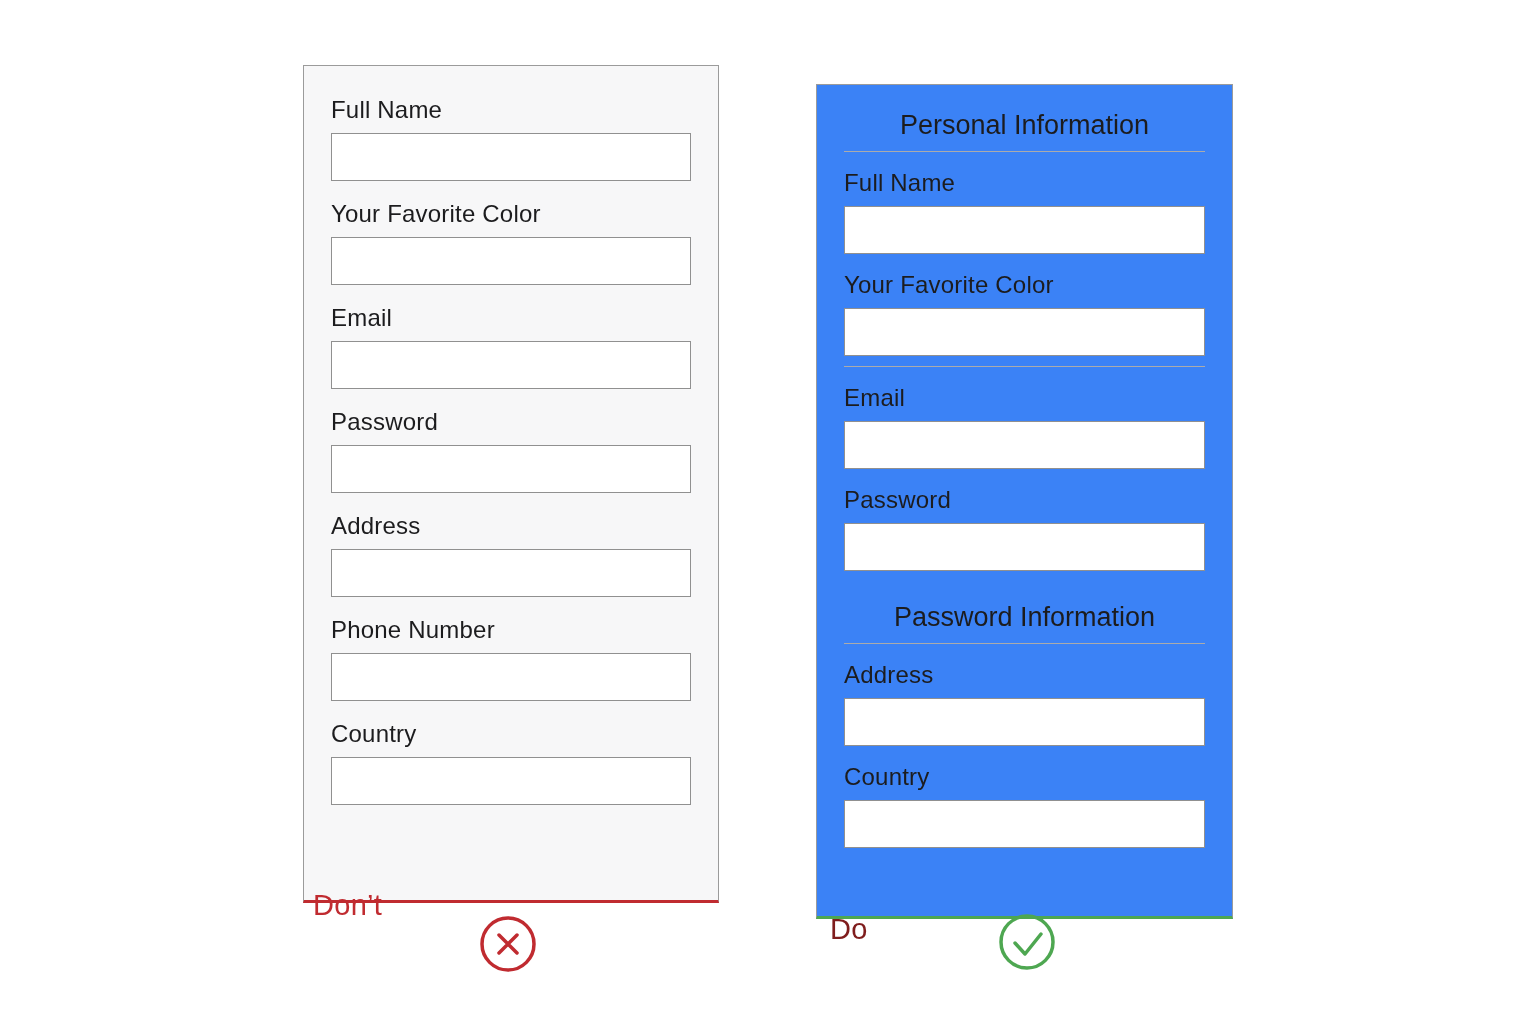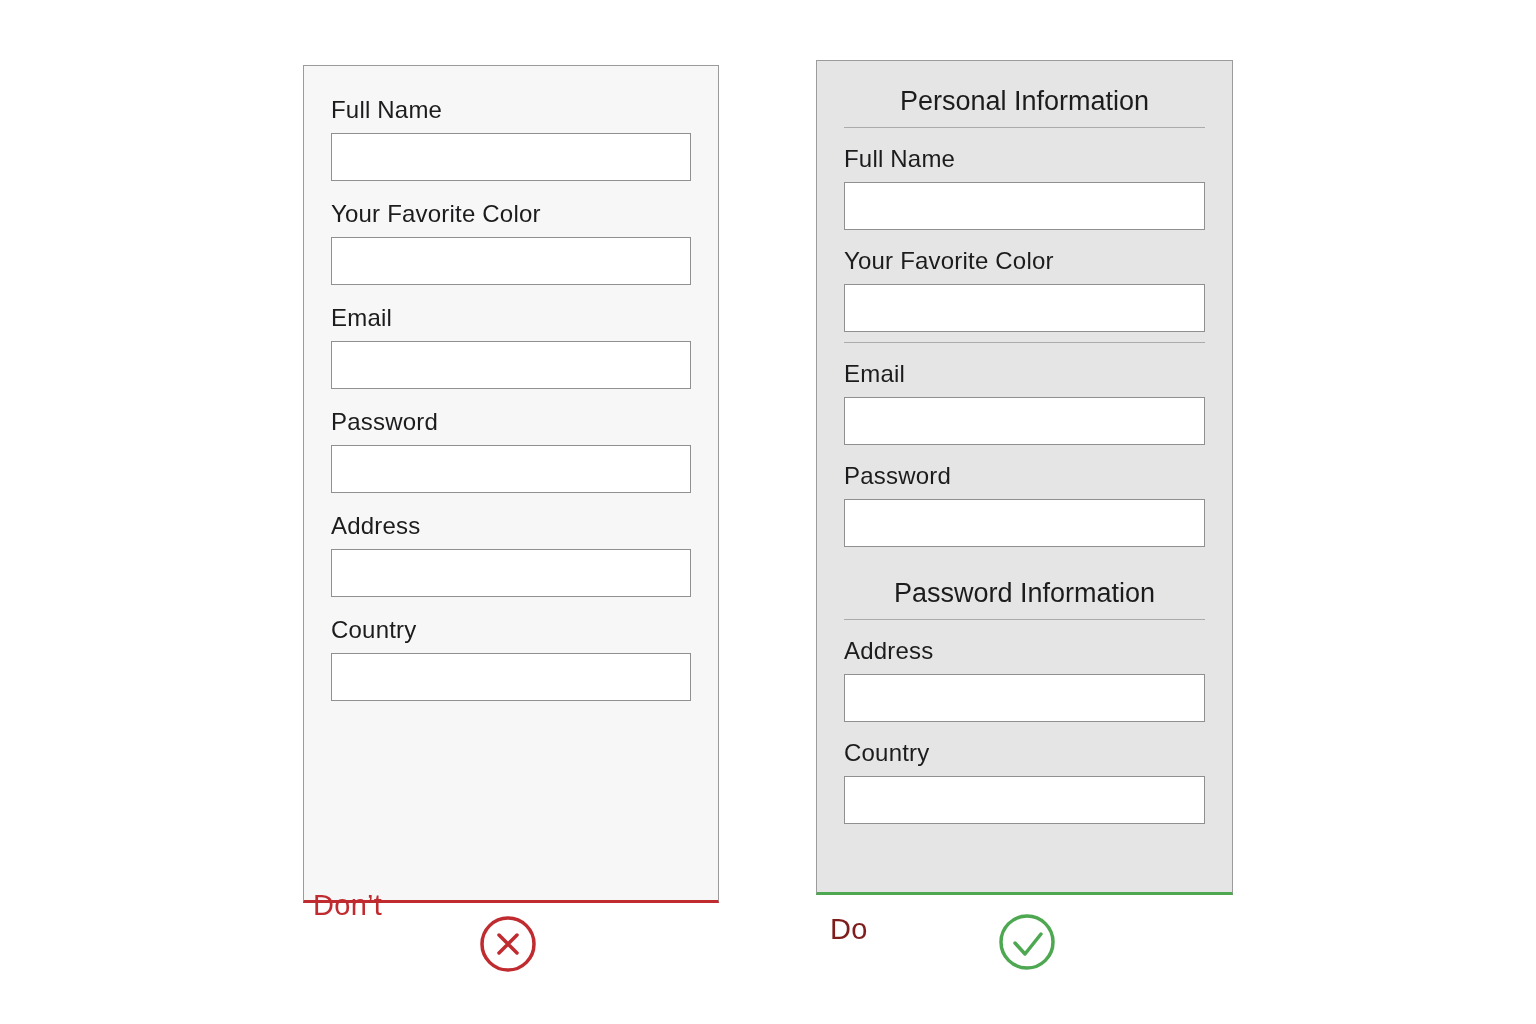--- a/index.html
+++ b/index.html
@@ -21,23 +21,23 @@
     border: 1px solid #9b9b9b;
   }
   #dont-panel {
     left: 303px; top: 65px;
     width: 416px; height: 838px;
     background: #f7f7f8;
     border-bottom: 3px solid #c02b30;
     padding: 30px 27px 0 27px;
   }
   #do-panel {
-    left: 816px; top: 60px;
+    left: 816px; top: 84px;
     width: 417px; height: 835px;
-    background: #e5e5e5;
+    background: #3b82f6;
     border-bottom: 3px solid #4ea751;
     padding: 24px 27px 0 27px;
   }
 
   
   .field { display: block; }
   #dont-panel .field { margin-bottom: 19px; }
   #do-panel .field { margin-top: 17px; margin-bottom: 0; }
 
   .field-label {
@@ -112,20 +112,24 @@
         </div>
         <div class="field">
           <label class="field-label">Password</label>
           <input type="text" class="input" value="" style="">
         </div>
         <div class="field">
           <label class="field-label">Address</label>
           <input type="text" class="input" value="" style="">
         </div>
         <div class="field">
+          <label class="field-label">Phone Number</label>
+          <input type="text" class="input" value="" style="">
+        </div>
+        <div class="field">
           <label class="field-label">Country</label>
           <input type="text" class="input" value="" style="">
         </div>
       </div>
   </div>
 
   <div class="panel" id="do-panel">
     <div id="do-sections">
         <div class="section-heading">Personal Information</div>
         <div class="divider"></div>

